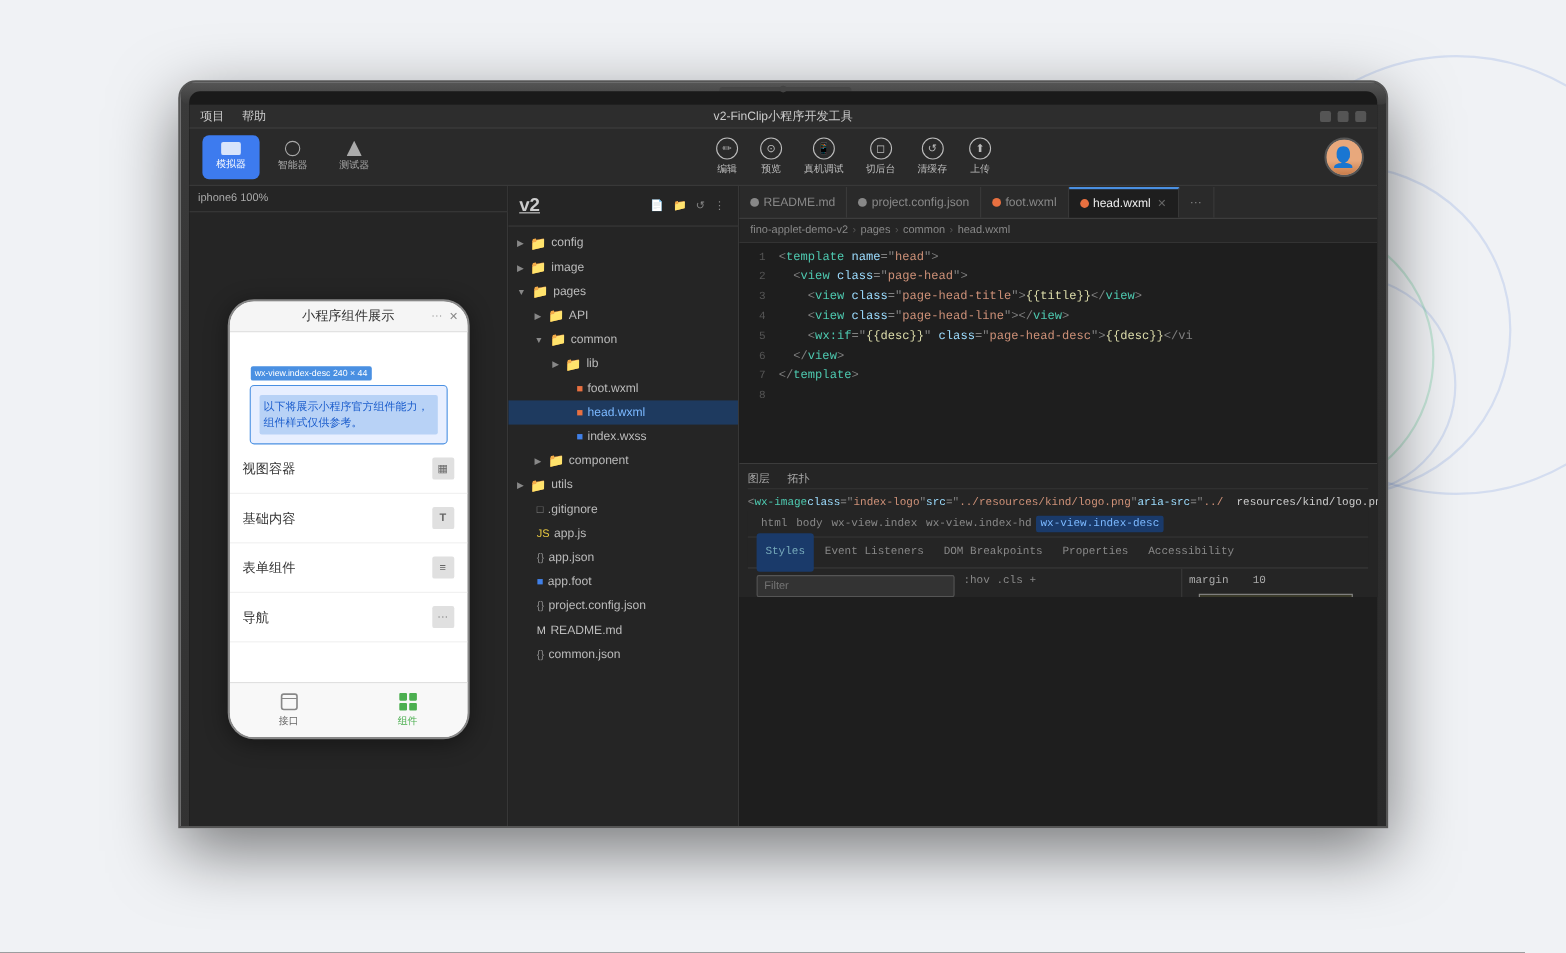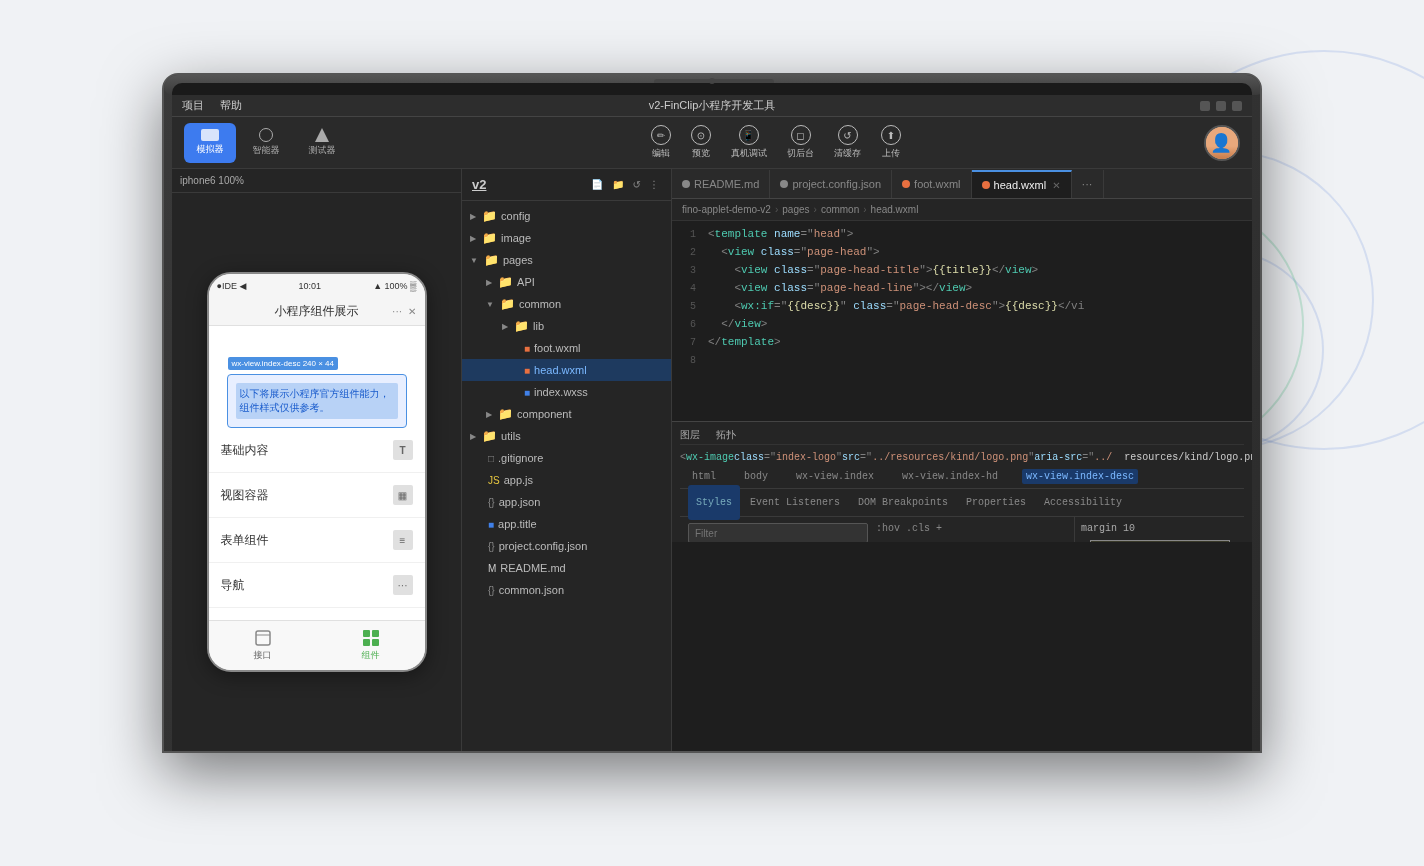--- a/index.html
+++ b/index.html
@@ -361,21 +361,21 @@
       overflow: hidden;
     }
     .file-tree-header {
       padding: 8px 10px;
       display: flex;
       align-items: center;
       gap: 6px;
       border-bottom: 1px solid #3a3a3a;
     }
     .file-tree-title {
-      font-size: 13px;
+      font-size: 17px;
       color: #ccc;
       font-weight: 600;
       text-decoration: underline;
     }
     .file-tree-icons {
       margin-left: auto;
       display: flex;
       gap: 4px;
     }
     .tree-icon-btn {
@@ -537,21 +537,21 @@
     .devtools-tab.active {
       background: #1a3a6a;
       color: #7ab;
     }
     .devtools-element-tabs {
       background: #252525;
       height: 24px;
       display: flex;
       align-items: center;
       padding: 0 8px;
-      gap: 20px;
+      gap: 0;
       border-bottom: 1px solid #3a3a3a;
       flex-shrink: 0;
       overflow-x: auto;
     }
     .element-tag {
       font-size: 10px;
       color: #888;
       cursor: pointer;
       padding: 2px 4px;
       border-radius: 2px;
@@ -599,21 +599,21 @@
       padding: 6px;
       display: flex;
       flex-direction: column;
       align-items: center;
     }
     .box-model-header {
       font-size: 10px;
       color: #aaa;
       width: 100%;
       display: flex;
-      gap: 6px;
+      gap: 22px;
       margin-bottom: 6px;
     }
     .box-model-visual {
       position: relative;
       width: 140px;
       height: 110px;
     }
     .bm-margin {
       position: absolute;
       inset: 0;
@@ -755,51 +755,46 @@
 
         <div class="main-content">
 
           <div class="left-panel">
             <div class="device-selector">
               <span>iphone6 100%</span>
             </div>
             <div class="phone-mockup">
               <div class="phone-frame">
 
-                <div class="phone-status-bar">
-                  <span>●IDE ◀</span>
-                  <span>10:01</span>
-                  <span>▲ 100% ▒</span>
-                </div>
 
                 <div class="phone-title-bar">
                   <span>小程序组件展示</span>
                   <div class="phone-title-dots">
                     <span style="color:#888;font-size:10px;">···</span>
                     <span style="color:#888;font-size:10px;margin-left:4px;">✕</span>
                   </div>
                 </div>
 
                 <div style="padding:8px 8px 0;">
                   <div class="phone-component-highlight">
                     <div class="component-label">wx-view.index-desc  240 × 44</div>
                     <div class="selected-highlight">
                       <span>以下将展示小程序官方组件能力，组件样式仅供参考。</span>
                     </div>
                   </div>
                 </div>
 
                 <div>
                   <div class="phone-list-item">
+                    <span>视图容器</span>
+                    <div class="list-item-icon">▦</div>
+                  </div>
+                  <div class="phone-list-item">
                     <span>基础内容</span>
                     <div class="list-item-icon" style="font-weight:bold;">T</div>
-                  </div>
-                  <div class="phone-list-item">
-                    <span>视图容器</span>
-                    <div class="list-item-icon">▦</div>
                   </div>
                   <div class="phone-list-item">
                     <span>表单组件</span>
                     <div class="list-item-icon">≡</div>
                   </div>
                   <div class="phone-list-item">
                     <span>导航</span>
                     <div class="list-item-icon">···</div>
                   </div>
                 </div>
@@ -929,21 +924,21 @@
 
               <div class="tree-item">
                 <div style="width:14px;flex-shrink:0;"></div>
                 <span class="tree-file-icon json">{}</span>
                 <span>app.json</span>
               </div>
 
               <div class="tree-item">
                 <div style="width:14px;flex-shrink:0;"></div>
                 <span class="tree-file-icon wxss">■</span>
-                <span>app.title</span>
+                <span>app.foot</span>
               </div>
 
               <div class="tree-item">
                 <div style="width:14px;flex-shrink:0;"></div>
                 <span class="tree-file-icon json">{}</span>
                 <span>project.config.json</span>
               </div>
 
               <div class="tree-item">
                 <div style="width:14px;flex-shrink:0;"></div>

